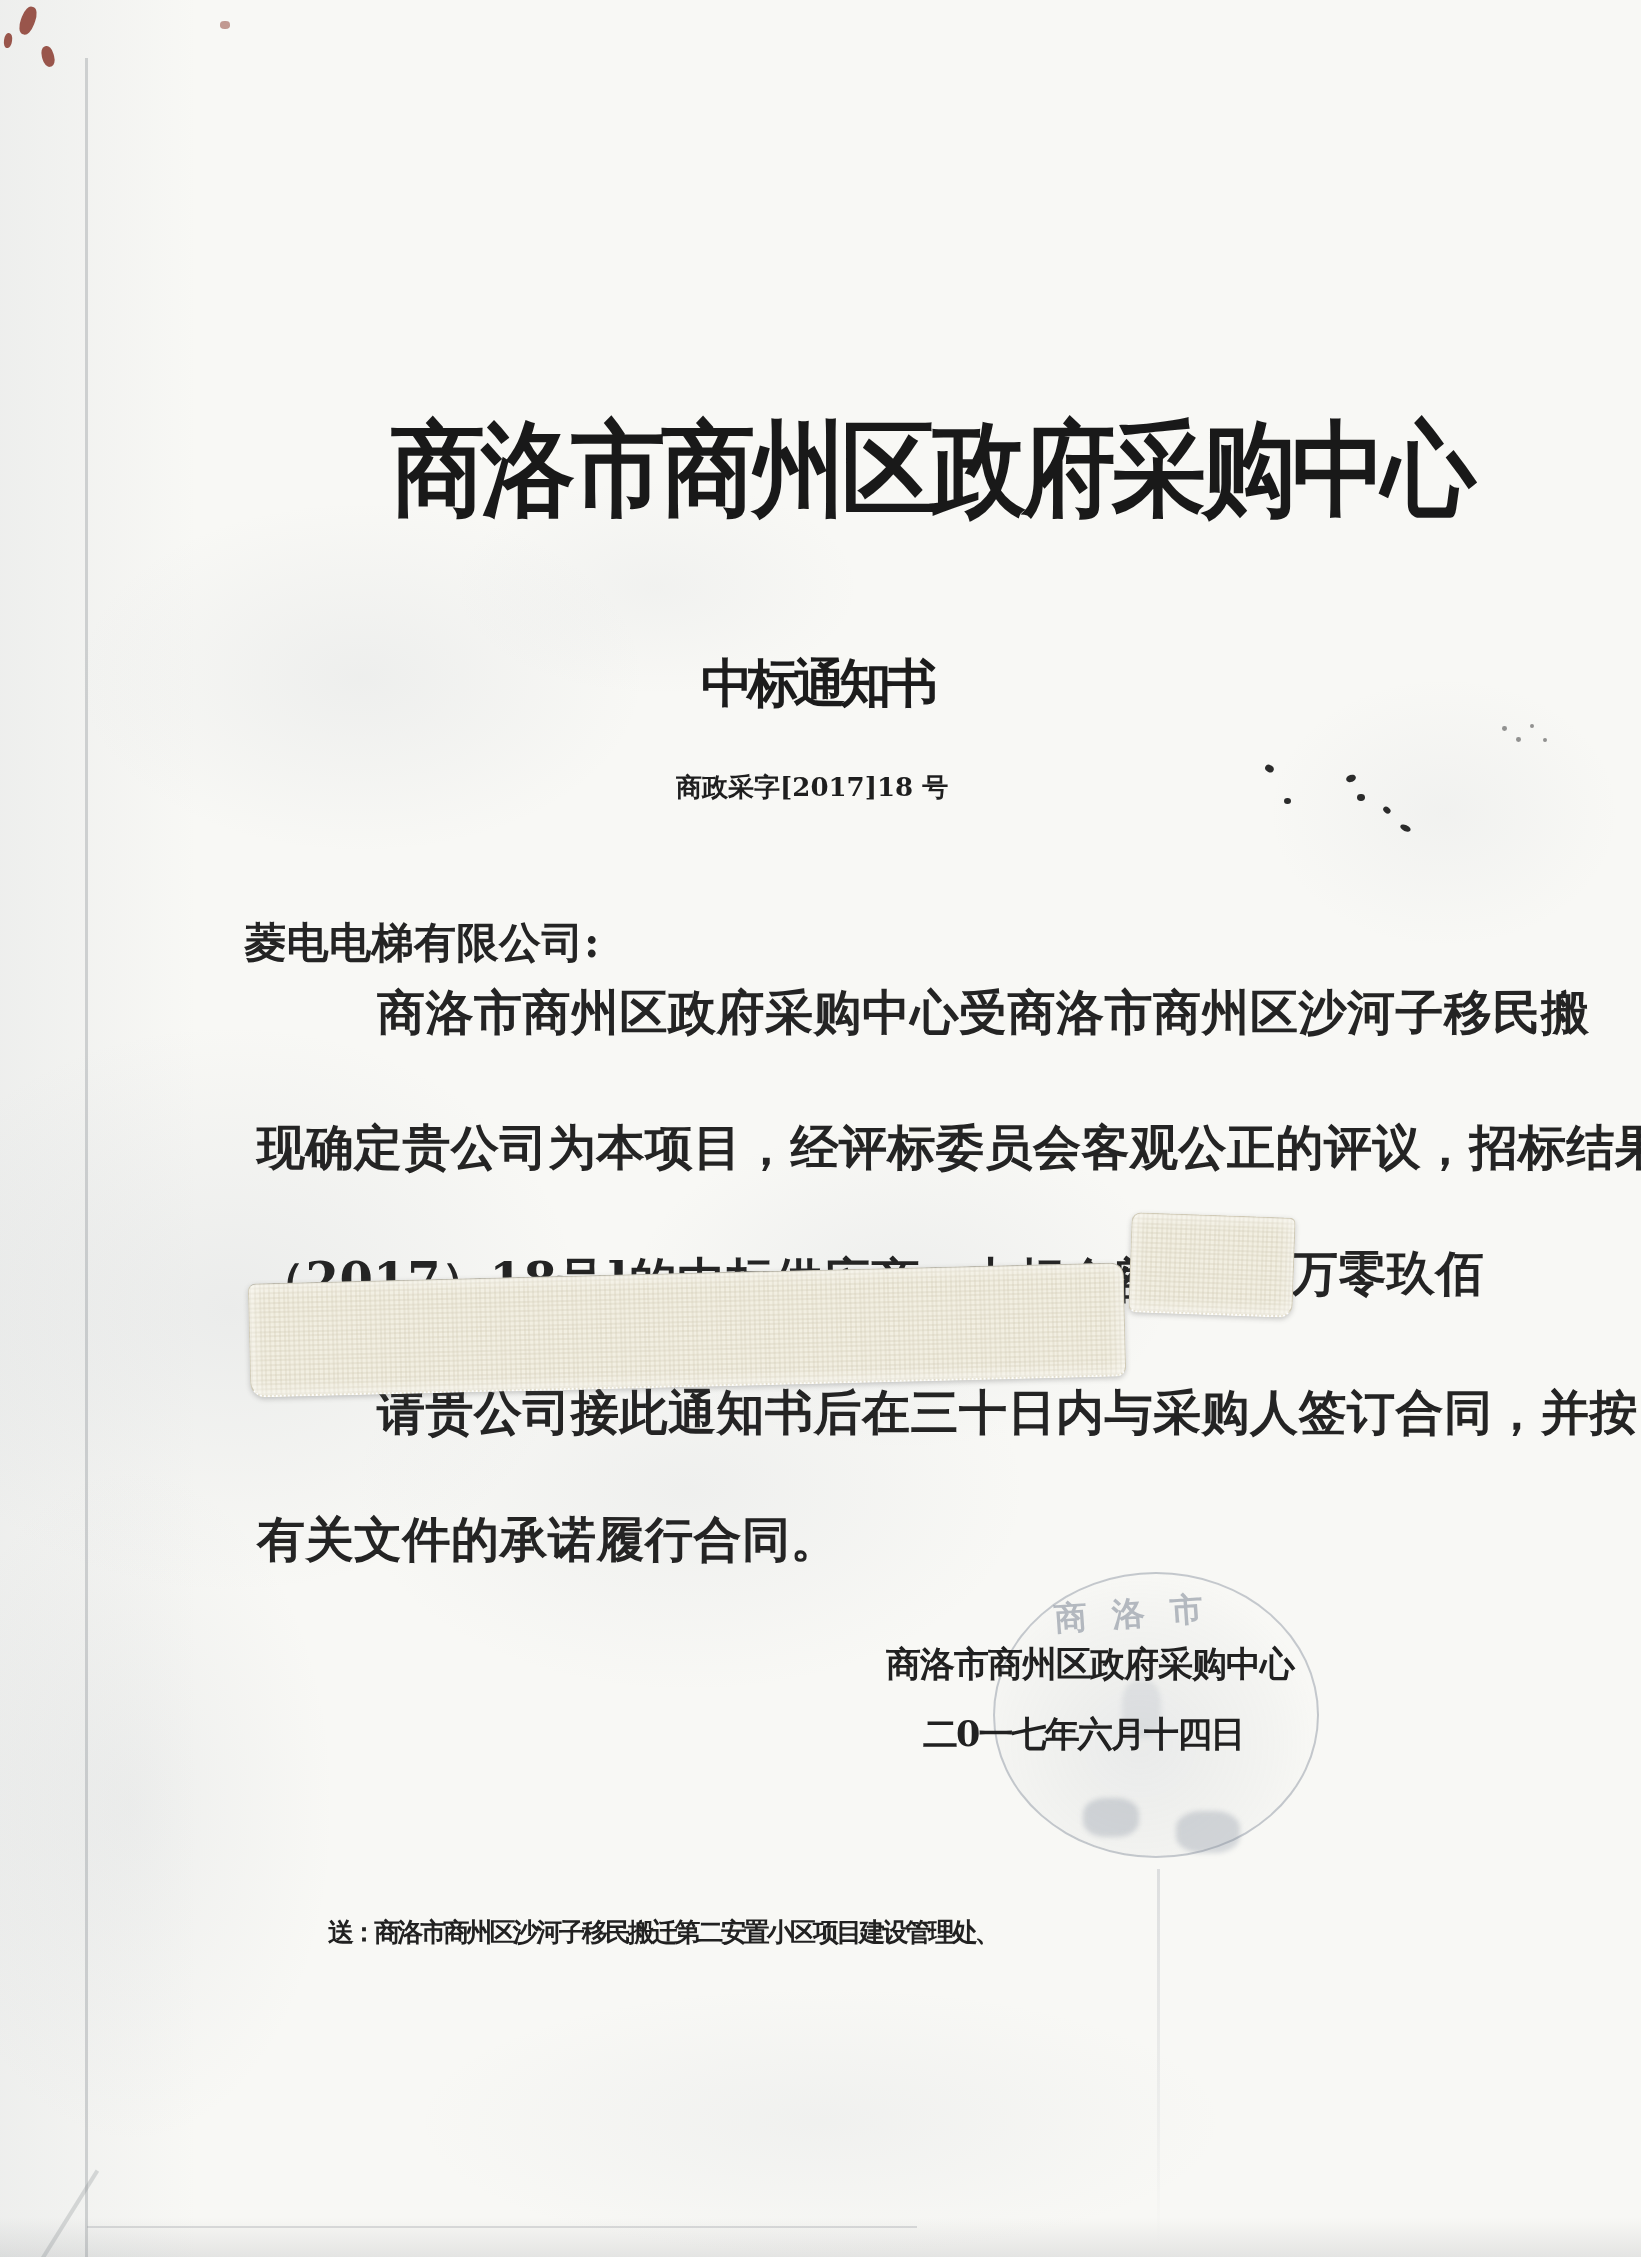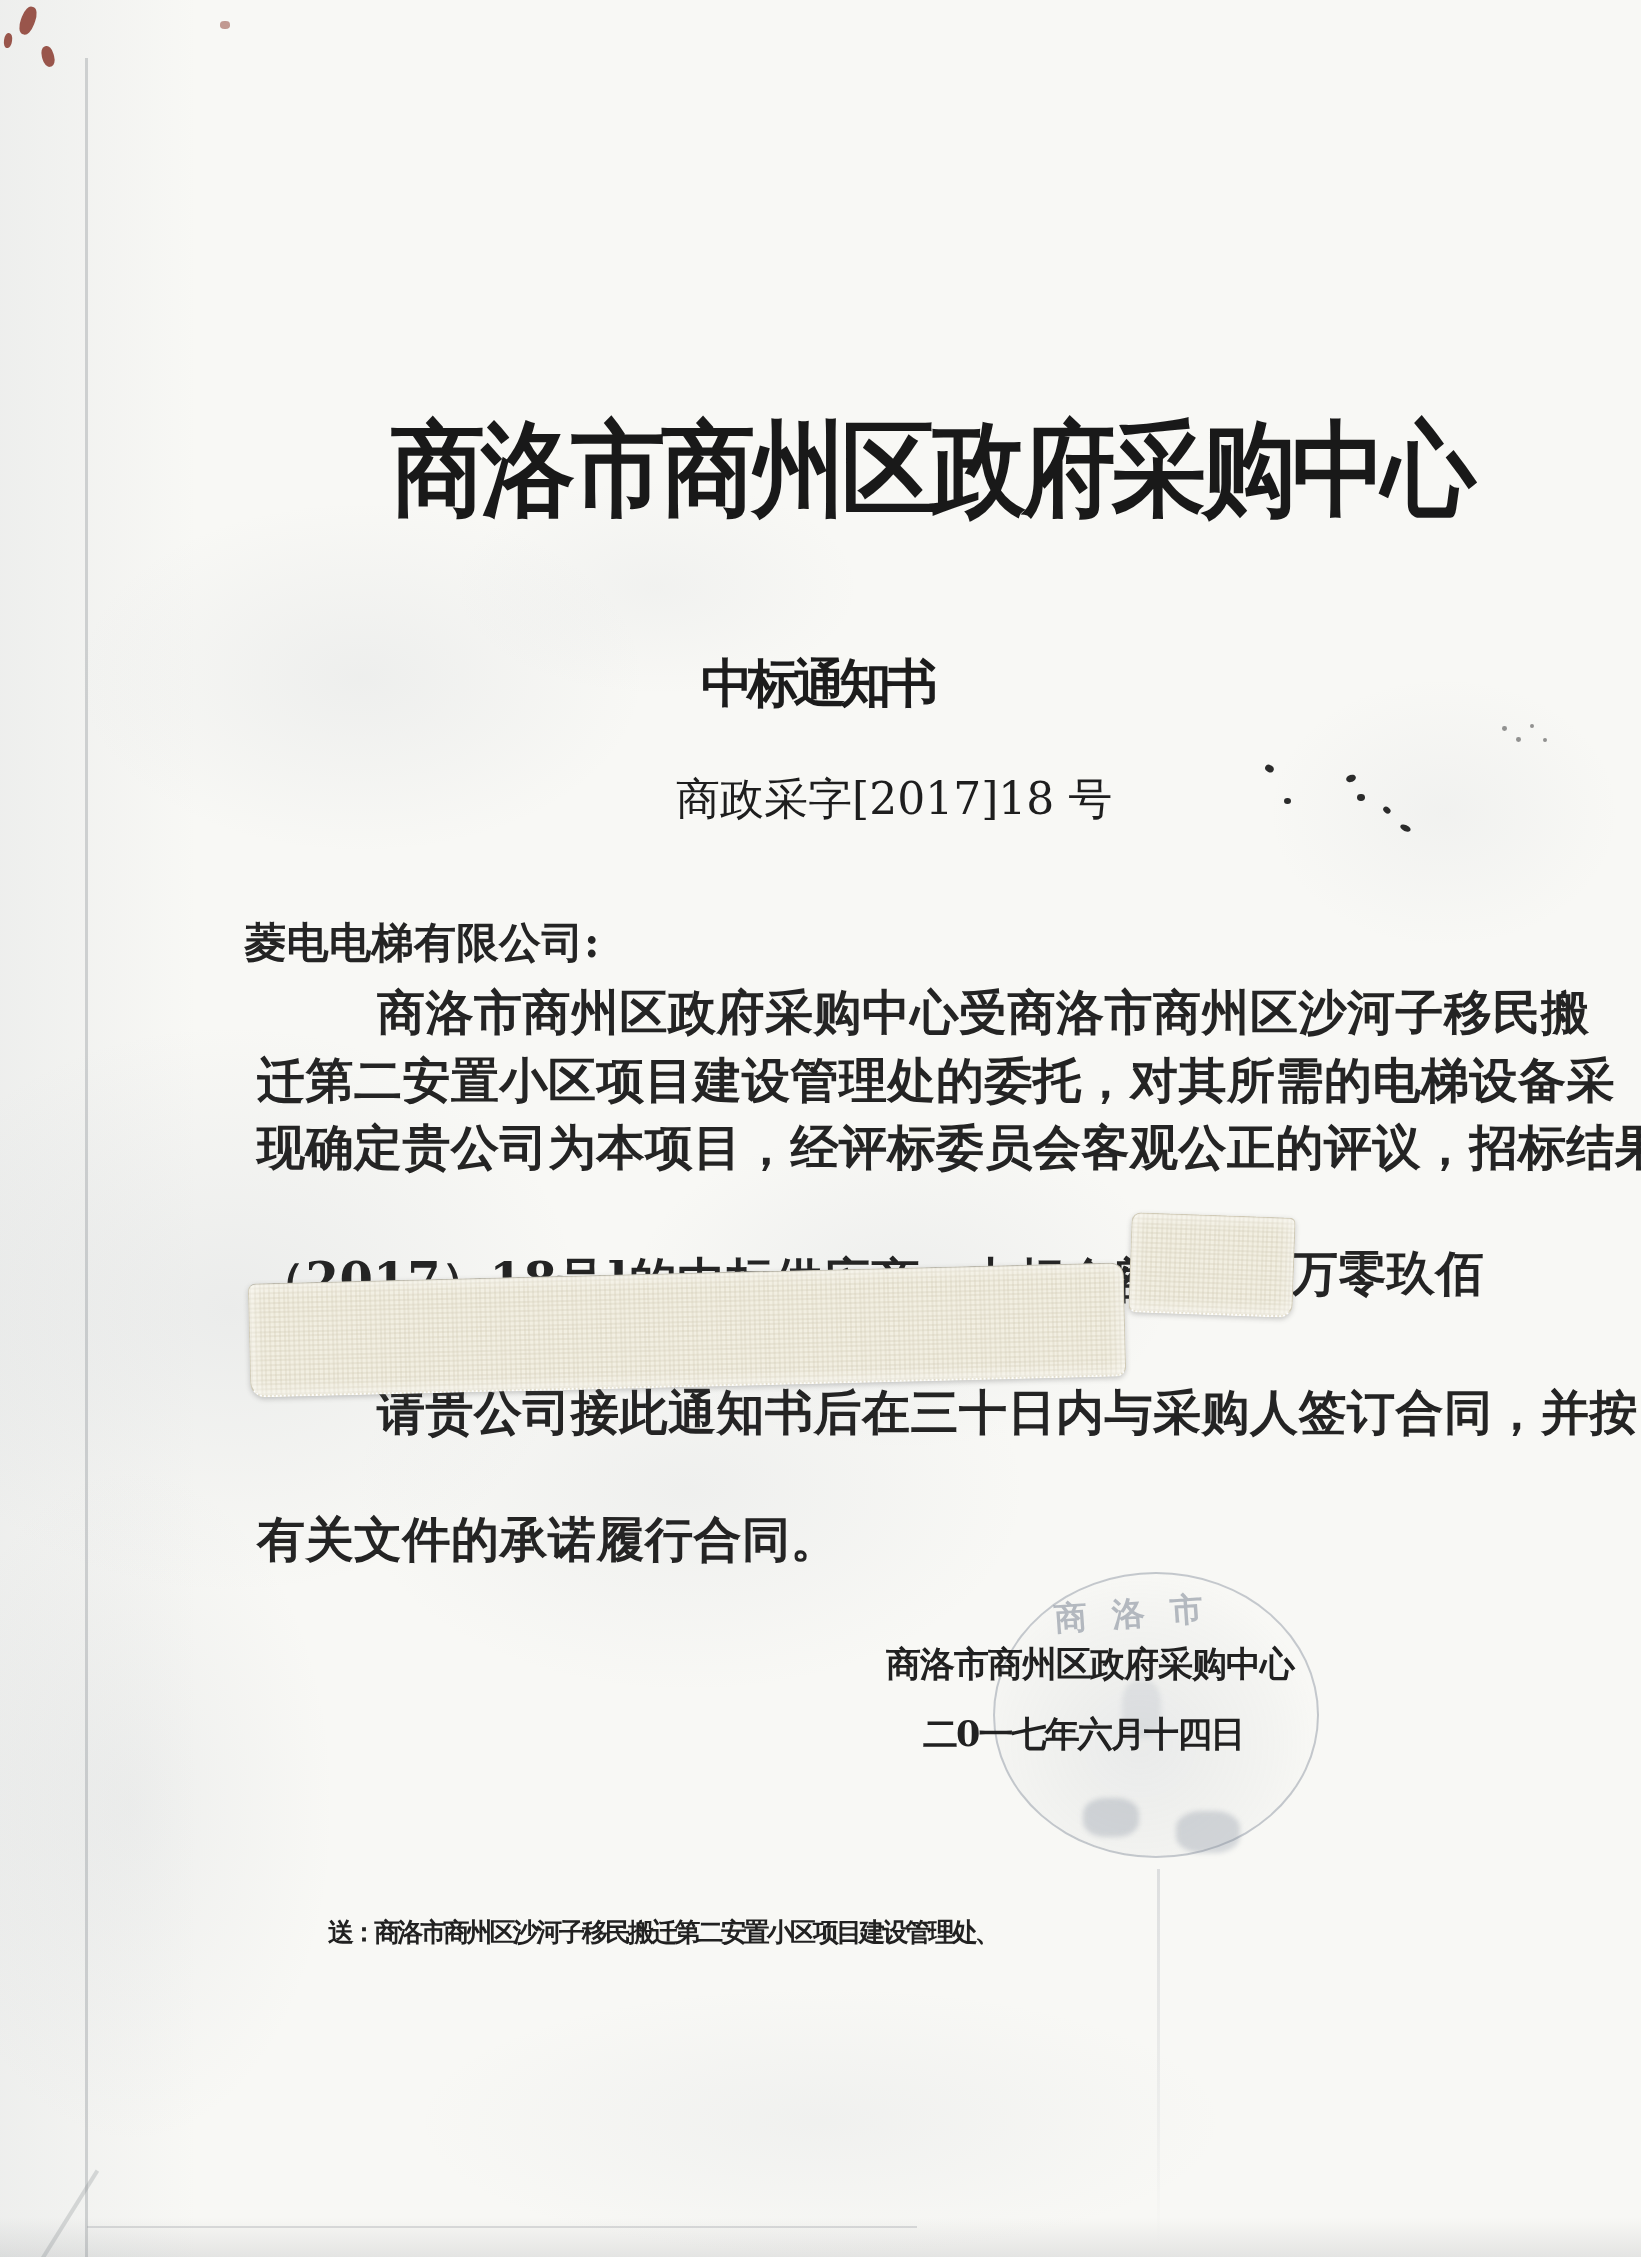--- a/index.html
+++ b/index.html
@@ -23,21 +23,21 @@
   .edge-bottom{position:absolute;left:87px;top:2226px;width:830px;height:1.9px;background:rgba(140,145,150,.28);z-index:1;}
   .corner-bl{position:absolute;left:62px;top:2161px;width:3.9px;height:126px;background:rgba(140,145,150,.30);transform:rotate(32deg);z-index:1;}
   .shade-bottom{position:absolute;left:0;top:2217px;width:1641px;height:41px;background:linear-gradient(rgba(120,124,130,0),rgba(120,124,130,.16));z-index:1;}
 
   
   .t{position:absolute;color:#212121;white-space:nowrap;z-index:3;}
   .hei{font-family:"DejaVu Sans","Liberation Sans",sans-serif;}
 
   .title{left:391px;top:400px;font-size:94px;font-weight:900;letter-spacing:-3.9px;transform:scaleY(1.10);transform-origin:top left;color:#191919;}
   .subtitle{left:701px;top:649px;font-size:52px;font-weight:900;letter-spacing:-5.8px;color:#1c1c1c;}
-  .docnum{left:676px;top:770px;font-size:44px;font-weight:400;color:#1e1e1e;}
+  .docnum{left:676px;top:770px;font-size:26px;font-weight:700;color:#1e1e1e;}
 
   .bodyline{font-size:48px;font-weight:600;letter-spacing:0.5px;color:#242424;}
   .l-recipient{left:244px;top:915px;font-size:42px;}
   .l-p1-0{left:377px;top:981px;}
   .l-p1-1{left:257px;top:1049px;}
   .l-p1-2{left:257px;top:1116px;}
   .l-p1-3{left:257px;top:1184px;}
   .l-p1-4{left:257px;top:1249px;}
   .l-amount{left:1290px;top:1242px;}
   .l-p2-0{left:377px;top:1381px;}
@@ -107,21 +107,20 @@
   <div class="seal-blob sb2"></div>
   <div class="seal-blob sb3"></div>
   <div class="crease-v"></div>
 
   <div class="t hei title">商洛市商州区政府采购中心</div>
   <div class="t hei subtitle">中标通知书</div>
   <div class="t docnum">商政采字[2017]18 号</div>
 
   <div class="t bodyline l-recipient">菱电电梯有限公司:</div>
   <div class="t bodyline l-p1-0">商洛市商州区政府采购中心受商洛市商州区沙河子移民搬</div>
-  <div class="t bodyline l-p1-1">迁第二安置小区项目建设管理处的委托，对其所需的电梯设备采</div>
   <div class="t bodyline l-p1-2">现确定贵公司为本项目，经评标委员会客观公正的评议，招标结果</div>
   <div class="t bodyline l-p1-4">（2017）18号]的中标供应商，中标金额为：</div>
   <div class="t bodyline l-amount">万零玖佰</div>
   <div class="t bodyline l-p2-0">请贵公司接此通知书后在三十日内与采购人签订合同，并按</div>
   <div class="t bodyline l-p2-1">有关文件的承诺履行合同。</div>
 
   <div class="patch patch-b"></div>
   <div class="patch patch-a"></div>
 
   <div class="t sig-org">商洛市商州区政府采购中心</div>

